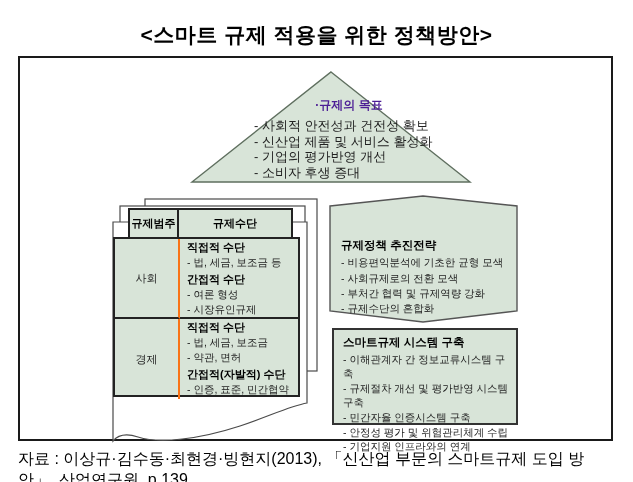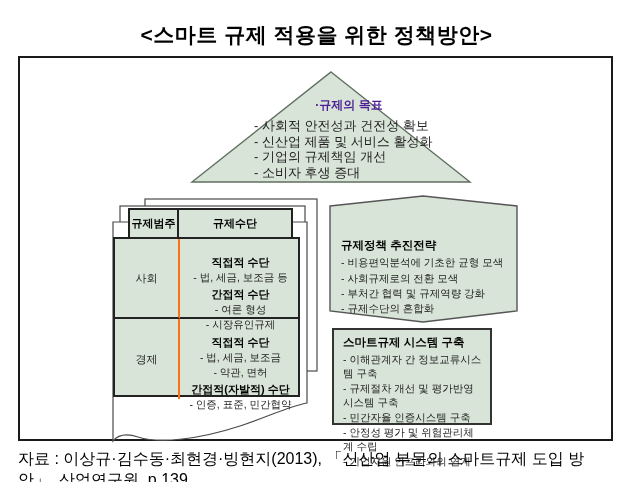--- a/index.html
+++ b/index.html
@@ -46,32 +46,32 @@
   .body-table {
     position: absolute; left: 113px; top: 237px; width: 187px; height: 160px;
     display: grid; grid-template-columns: 65px 1fr; grid-template-rows: 80px 80px;
     border: 2px solid #222; background: #d8e4d8;
   }
   .cat-cell {
     display: flex; align-items: center; justify-content: center;
     font-size: 11px; color:#222; border-right: 2px solid #f97316;
   }
   .row1 { border-bottom: 2px solid #222; }
-  .means-cell { padding: 16px 4px 0 7px; font-size: 10.5px; line-height: 15px; color:#222;text-align:center; }
+  .means-cell { padding: 1px 4px 0 7px; font-size: 10.5px; line-height: 15px; color:#222; }
   .grp-title { font-weight: bold; font-size: 11px; color:#000; }
   .grp-title.mt { margin-top: 2px; }
   
   .banner-content {
     position: absolute; left: 341px; top: 213px; width: 172px;
     font-size: 10.5px; line-height: 15.3px; color:#222;margin-top:25px;
   }
   .box-title { font-weight: bold; font-size: 11.5px; color:#000; margin-bottom: 2px; }
   
   .system-box {
-    position: absolute; left: 332px; top: 328px; width: 160px; height: 97px;
+    position: absolute; left: 332px; top: 328px; width: 186px; height: 97px;
     border: 2px solid #333; background: #d8e4d8;
     padding: 5px 6px 0 9px;
     font-size: 10.5px; line-height: 14.6px; color:#222;
   }
   .caption {
     position: absolute; left: 18px; top: 449px; width: 600px;
     font-size: 16px; color:#000;
   }
 </style>
 </head>
@@ -83,21 +83,21 @@
 
   <div class="outer-box"></div>
 
   <svg class="shape-svg" style="left:189px; top:69px;" width="284" height="116">
     <polygon points="142,3 281,113 3,113" fill="#d8e4d8" stroke="#5f6f5f" stroke-width="1.4"></polygon>
   </svg>
   <div class="tri-title">·규제의 목표</div>
   <div class="tri-items">
     <div>- 사회적 안전성과 건전성 확보</div>
     <div>- 신산업 제품 및 서비스 활성화</div>
-    <div>- 기업의 규제책임 개선</div>
+    <div>- 기업의 평가반영 개선</div>
     <div>- 소비자 후생 증대</div>
   </div>
 
   <svg class="shape-svg" style="left:100px; top:190px;" width="235" height="258">
     <rect x="45" y="9" width="172" height="172" fill="#ffffff" stroke="#4a4a4a" stroke-width="1.2"></rect>
     <rect x="20" y="16" width="185" height="192" fill="#ffffff" stroke="#4a4a4a" stroke-width="1.2"></rect>
     <path d="M13,32 H207 V213 C190,216 170,226 140,236 C100,249 60,254 38,247 C26,243 18,245 13,251 Z" fill="#ffffff" stroke="#4a4a4a" stroke-width="1.2"></path>
   </svg>
 
   <div class="hdr-table">

